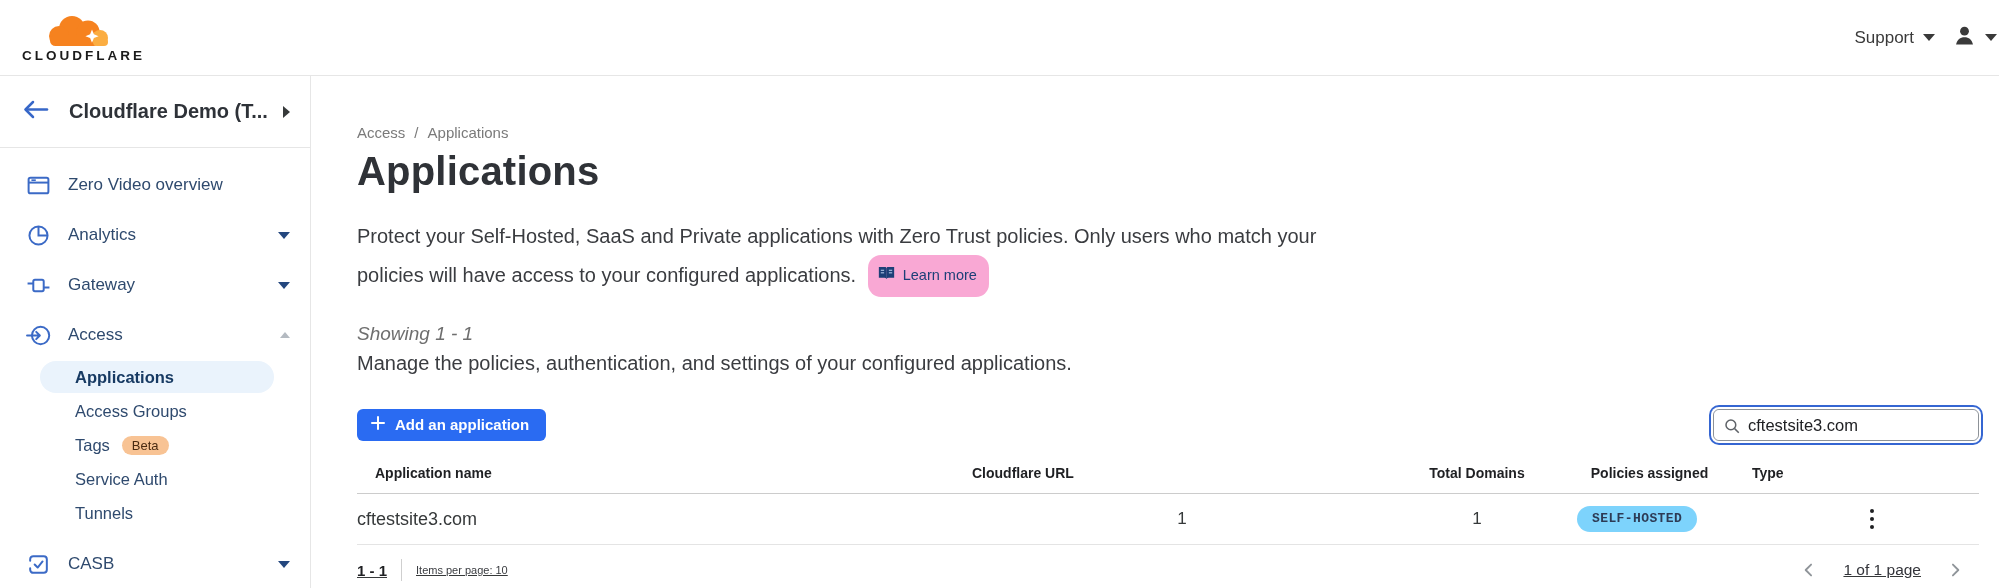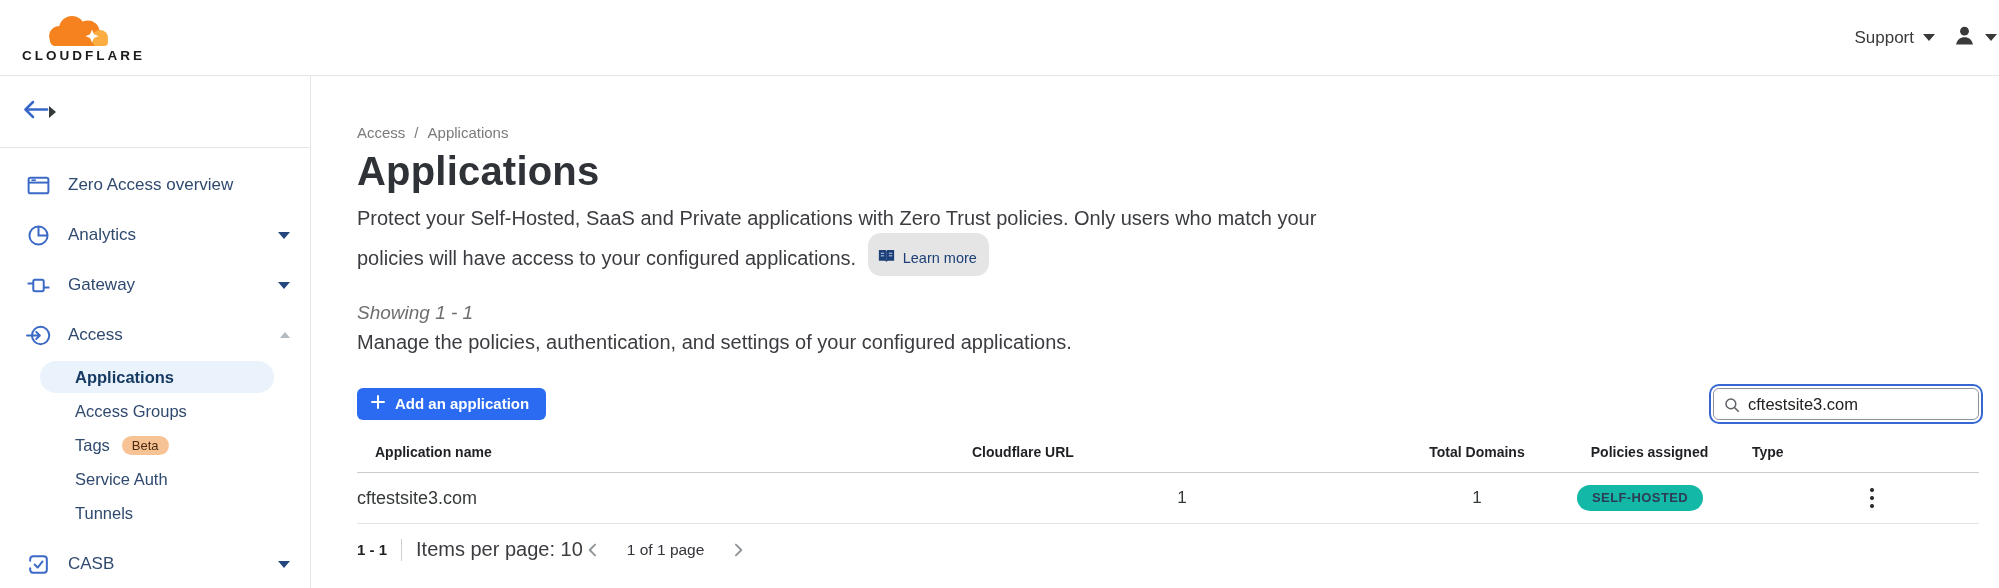--- a/index.html
+++ b/index.html
@@ -37,23 +37,23 @@
   .sub-item.selected { height:32px; margin:1px 36px 1px 40px; padding-left:35px; background:#eaf3fc;
     border-radius:16px; font-weight:700; color:#173a63; }
   .beta-badge { margin-left:12px; background:#f8c394; color:#4a2b12; font-size:13px; font-weight:500;
     padding:2px 10px; border-radius:11px; }
 
   
   .main { flex:1; padding:48px 20px 0 46px; }
   .breadcrumb { font-size:15px; color:#7a7a7a; display:flex; gap:9px; align-items:center; }
   .breadcrumb .crumb { cursor:pointer; }
   .page-title { font-size:40px; font-weight:700; color:#2f3237; margin-top:8px; letter-spacing:.2px; }
-  .desc { font-size:20px; color:#3a3c40; line-height:30px; margin-top:9px; max-width:980px; }
-  .learn-badge { display:inline-flex; align-items:center; gap:8px; background:#e5e5e5; color:#1d3f77;
-    border-radius:13px; padding:10px 12px 3px 10px; font-size:14.5px; font-weight:500; cursor:pointer;
+  .desc { font-size:20px; color:#3a3c40; line-height:38px; margin-top:23px; max-width:980px; }
+  .learn-badge { display:inline-flex; align-items:center; gap:8px; background:#f9a8d4; color:#1d3f77;
+    border-radius:13px; padding:1px 12px 3px 10px; font-size:14.5px; font-weight:500; cursor:pointer;
     vertical-align:2px; margin-left:6px; white-space:nowrap; }
   .section-head { display:flex; align-items:baseline; gap:16px; margin-top:26px; }
   .section-title { font-size:28px; font-weight:700; color:#2f3237; }
   .section-showing { font-size:19px; font-style:italic; color:#6e6e6e; }
   .section-desc { font-size:20px; color:#3a3c40; margin-top:7px; }
 
   .controls { display:flex; align-items:center; justify-content:space-between; margin-top:34px; }
   .add-btn { display:inline-flex; align-items:center; gap:10px; background:#2a6bf2; color:#fff;
     border:none; border-radius:6px; padding:7px 17px 8px 14px; font-size:15px; font-weight:700;
     font-family:"Liberation Sans",sans-serif; cursor:pointer; }
@@ -70,32 +70,32 @@
   .t-head > div { font-size:14px; font-weight:700; color:#1f2023; }
   .th-name { padding-left:18px; }
   .col-center { text-align:center; }
   .th-type { padding-left:15px; }
   .t-row { height:51px; border-bottom:1px solid #e4e4e4; }
   .cell-name { display:flex; align-items:center; gap:13px; padding-left:18px; }
   .app-link { font-size:19px; font-weight:700; color:#1f63ea; text-decoration:none; cursor:pointer; }
   .cell-url { font-size:18px; color:#36393a; }
   .cell-num { font-size:17px; color:#36393a; text-align:center; }
   .cell-type { padding-left:15px; }
-  .type-badge { display:inline-block; background:#14b8a6; color:#2d3b55; font-size:13px; font-weight:700;
-    letter-spacing:.4px; padding:5px 15px 6px; border-radius:14px; }
+  .type-badge { display:inline-block; background:#7dd3fc; color:#2d3b55; font-size:13px; font-weight:700;
+    letter-spacing:.4px; padding:5px 15px 6px; border-radius:14px;font-family:Liberation Mono, monospace; }
   .cell-kebab { display:flex; justify-content:flex-end; padding-right:24px; }
   .kebab { display:flex; flex-direction:column; gap:3.5px; cursor:pointer; padding:4px; }
   .kebab i { width:4.5px; height:4.5px; background:#1f2023; border-radius:50%; }
 
   
-  .foot { display:flex; align-items:center; margin-top:14px; }
+  .foot { display:flex; align-items:center; justify-content:space-between; margin-top:14px;text-decoration:underline; }
   .foot-left { display:flex; align-items:center; gap:14px; }
   .range { font-size:15px; font-weight:700; color:#1f2023; }
   .vdiv { width:1px; height:22px; background:#cfcfcf; }
-  .per-page { font-size:20px; color:#3a3c40; }
+  .per-page { font-size:11px; color:#3a3c40; }
   .pager { display:flex; align-items:center; gap:24px; padding-right:14px; }
   .pager .pg-btn { cursor:pointer; display:flex; }
   .page-info { font-size:15.5px; color:#33343a; }
 </style>
 </head>
 <body>
 
 <div class="topbar">
   <div class="logo">
     <span>
@@ -131,34 +131,35 @@
 <div class="shell">
 
   <div class="sidebar">
     <div class="side-head">
       <span>
         <svg width="27" height="21" viewBox="0 0 27 21" fill="none" stroke="#3767c8" stroke-width="2.5" stroke-linecap="round" stroke-linejoin="round">
           <path d="M11 3 3.5 10.5 11 18"></path>
             <path d="M4 10.5h21"></path>
         </svg>
       </span>
+      <span class="side-head-title">Cloudflare Demo (T...</span>
       <span class="caret-right"></span>
     </div>
 
     <div class="nav">
 
       <div class="nav-item">
         <span class="icon">
           <svg width="25" height="25" viewBox="0 0 24 24" fill="none" stroke="#3b6ac6" stroke-width="1.9">
             <rect x="2.5" y="4.5" width="19" height="15" rx="1.8"></rect>
               <path d="M2.5 9.2h19"></path>
               <path d="M5.2 6.9h4.2" stroke-width="1.6"></path>
           </svg>
         </span>
-        <span class="nav-label">Zero Access overview</span>
+        <span class="nav-label">Zero Video overview</span>
       </div>
 
       <div class="nav-item">
         <span class="icon">
           <svg width="25" height="25" viewBox="0 0 24 24" fill="none" stroke="#3b6ac6" stroke-width="1.9">
             <circle cx="12" cy="12" r="8.7"></circle>
               <path d="M12 3.3V12h8.7"></path>
           </svg>
         </span>
         <span class="nav-label">Analytics</span>

